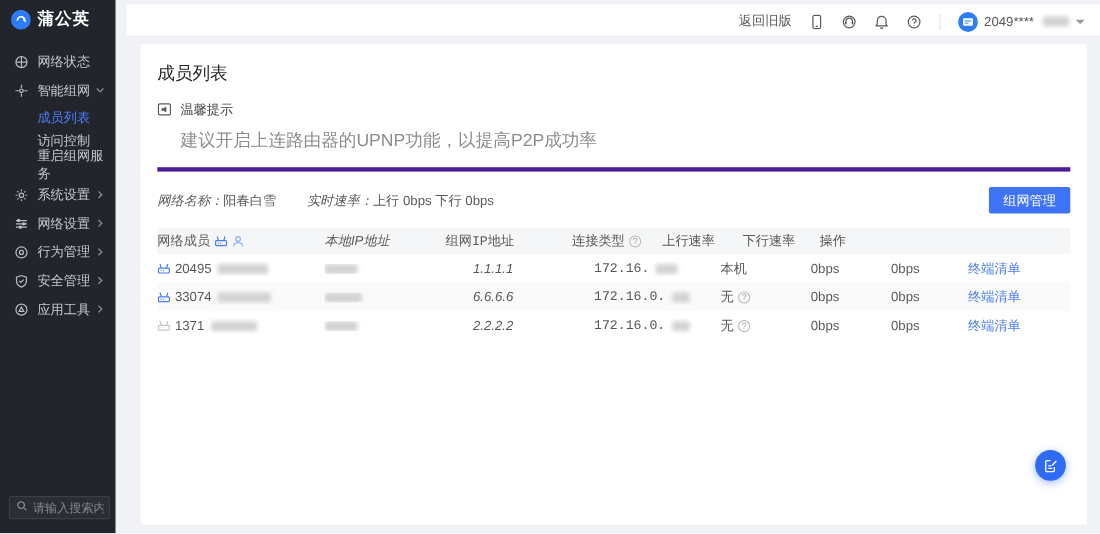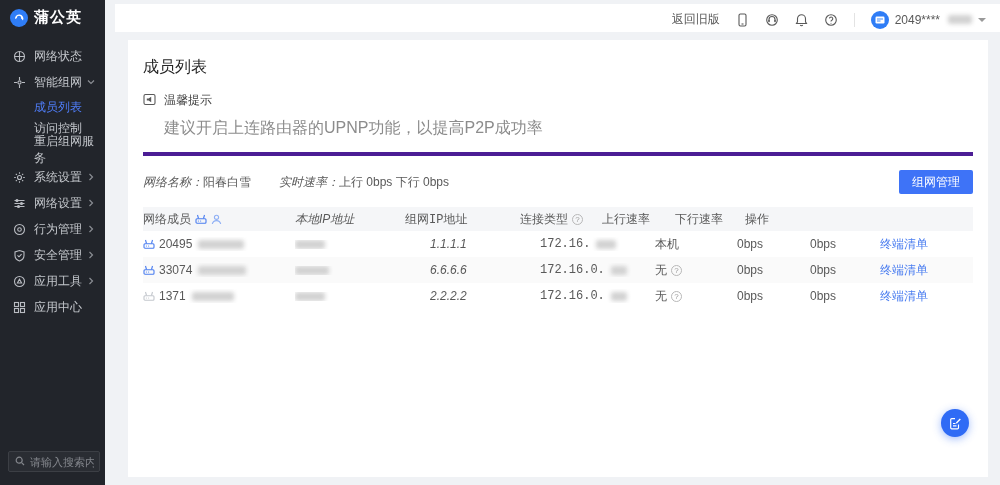--- a/index.html
+++ b/index.html
@@ -188,31 +188,20 @@
             </svg>
         </span>
         <span>应用工具</span>
         <span class="chev">
           <svg width="8" height="8" viewBox="0 0 8 8" fill="none" stroke="#8a8d93" stroke-width="1.2">
               <polyline points="2.5,1 5.5,4 2.5,7"></polyline>
             </svg>
         </span>
       </div>
 
-      <div class="nav-item">
-        <span class="nicon">
-          <svg width="13" height="13" viewBox="0 0 13 13" fill="none" stroke="#b9bcc2" stroke-width="1.1">
-              <rect x="1.5" y="1.5" width="4" height="4"></rect>
-              <rect x="7.5" y="1.5" width="4" height="4"></rect>
-              <rect x="1.5" y="7.5" width="4" height="4"></rect>
-              <rect x="7.5" y="7.5" width="4" height="4"></rect>
-            </svg>
-        </span>
-        <span>应用中心</span>
-      </div>
     </div>
 
     <div class="sidebar-search">
       <span>
         <svg width="10" height="10" viewBox="0 0 10 10" fill="none" stroke="#84878d" stroke-width="1.2">
             <circle cx="4.2" cy="4.2" r="3"></circle>
             <path d="M6.6 6.6 9 9"></path>
           </svg>
       </span>
       <input type="text" placeholder="请输入搜索内容" style="">

